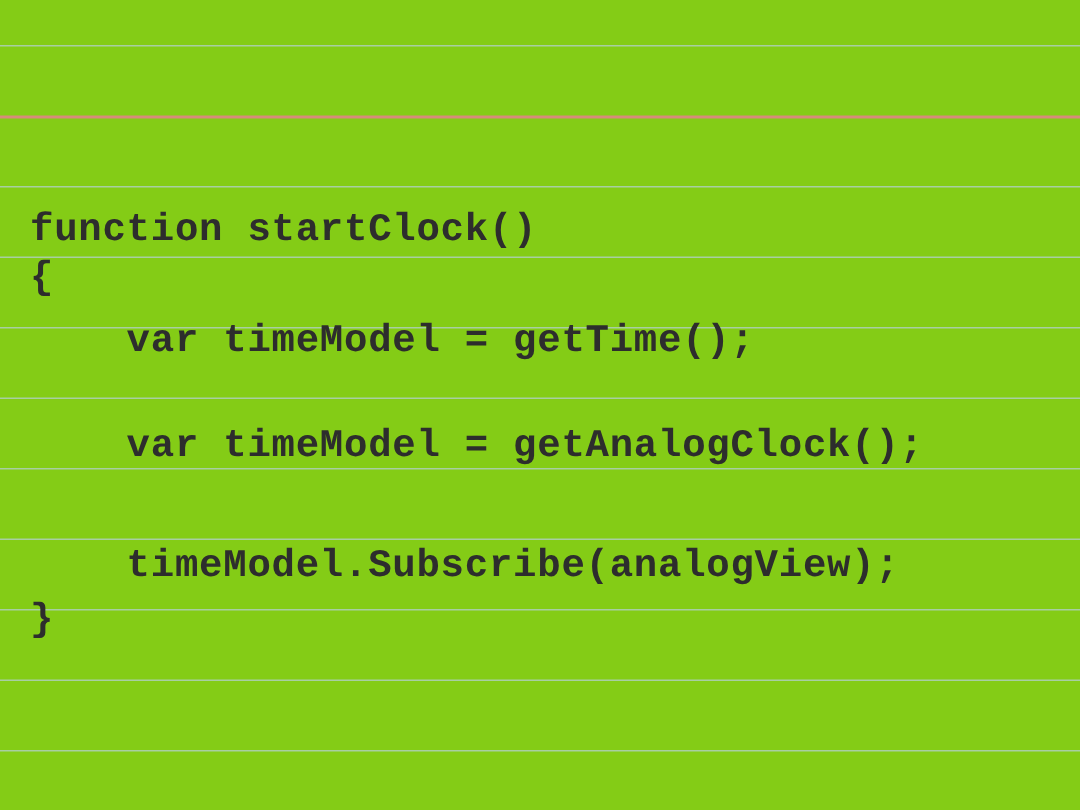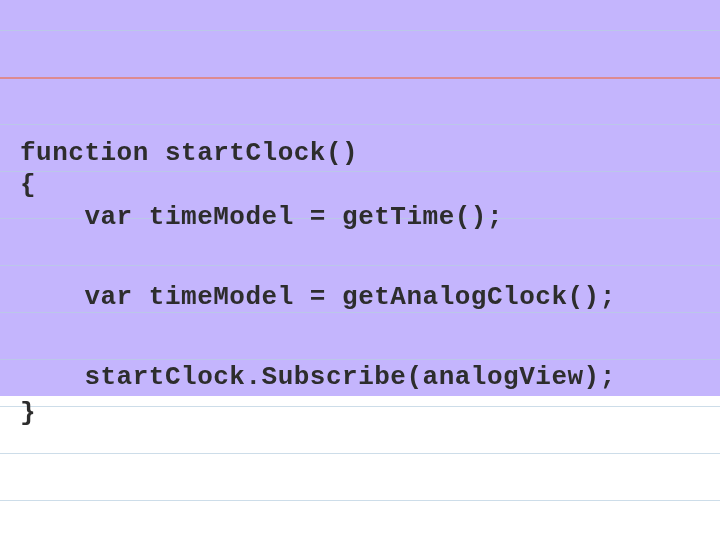--- a/index.html
+++ b/index.html
@@ -5,22 +5,22 @@
   html, body {
     margin: 0;
     padding: 0;
     width: 720px;
     height: 540px;
     overflow: hidden;
   }
   .paper {
     position: relative;
     width: 720px;
-    height: 396px;
-    background: #c4b5fd;
+    height: 540px;
+    background: #84cc16;
     font-family: "Courier New", Courier, monospace;
     font-size: 26px;
     font-weight: 600;
     color: #2d2d2d;
     letter-spacing: 0.5px;
   }
   
   .rule {
     position: absolute;
     left: 0;
@@ -60,19 +60,19 @@
   <div class="rule" style="top:265px"></div>
   <div class="rule" style="top:312px"></div>
   <div class="rule" style="top:359px"></div>
   <div class="rule" style="top:406px"></div>
   <div class="rule" style="top:453px"></div>
   <div class="rule" style="top:500px"></div>
 
   <div class="code">
     <div class="line" style="top:138px">function startClock()</div>
     <div class="line" style="top:170px">{</div>
-    <div class="line" style="top:202px">    var timeModel = getTime();</div>
+    <div class="line" style="top:212px">    var timeModel = getTime();</div>
     <div class="line" style="top:282px">    var timeModel = getAnalogClock();</div>
-    <div class="line" style="top:362px">    startClock.Subscribe(analogView);</div>
+    <div class="line" style="top:362px">    timeModel.Subscribe(analogView);</div>
     <div class="line" style="top:398px">}</div>
   </div>
 
 </div>
 
 </body></html>

